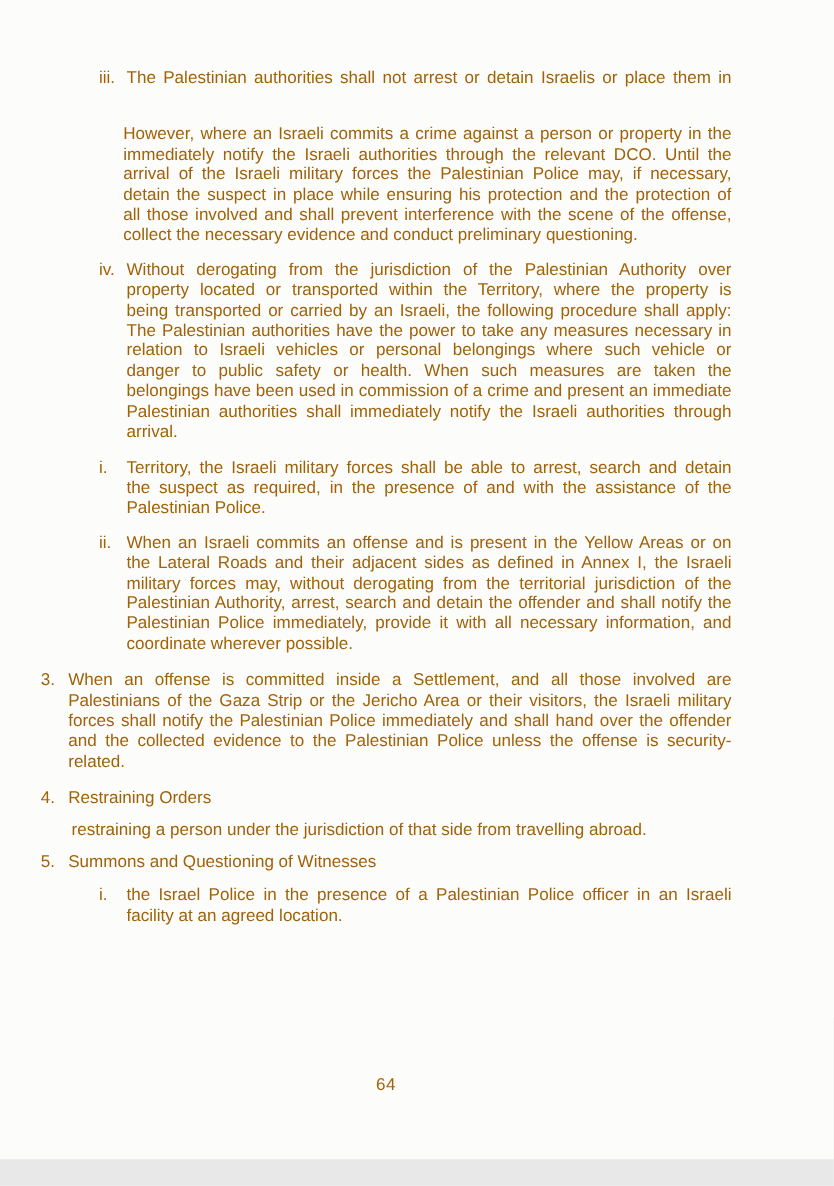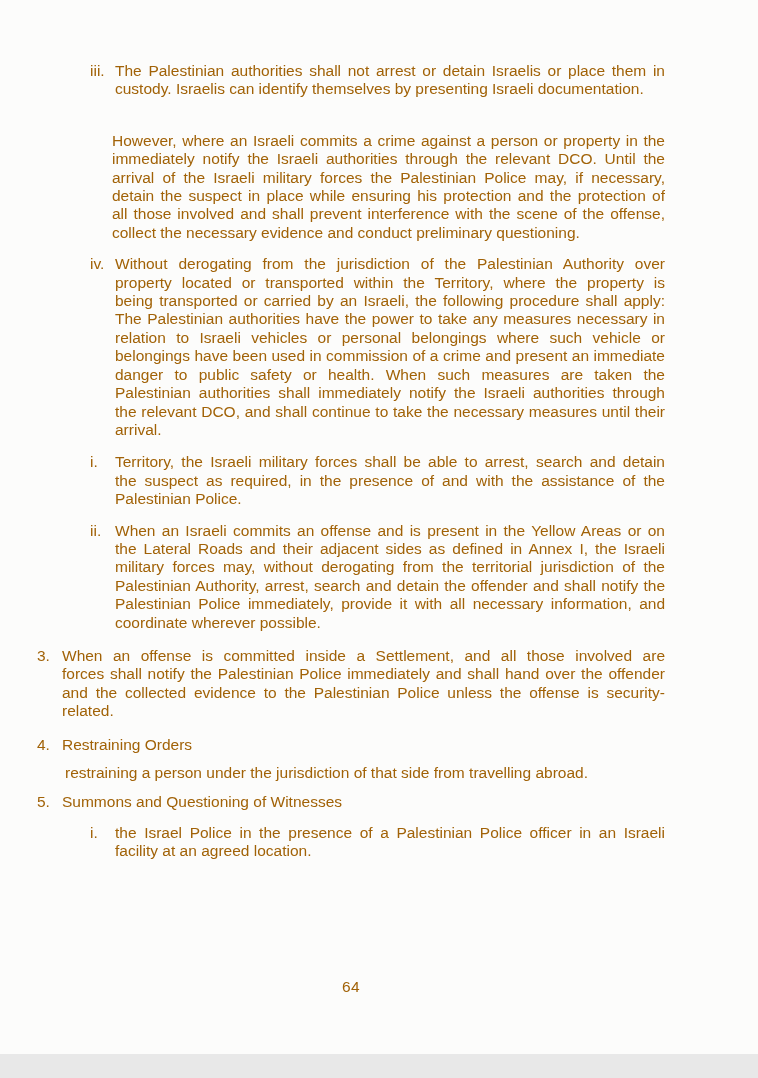--- a/index.html
+++ b/index.html
@@ -62,61 +62,60 @@
   }
 </style>
 </head>
 <body>
 
 <div class="page" data-name="scanned-document-page">
   <div class="content" data-name="document-body">
       <div class="block roman" data-name="item-iii">
         <span class="label" data-name="item-iii-label">iii.</span>
         <div class="line j" data-name="text-line">The Palestinian authorities shall not arrest or detain Israelis or place them in</div>
-        <div class="line last" data-name="text-line">custody. Israelis can identify themselves by presenting Israeli documentation.</div>
       </div>
       <div class="block cont" data-name="para-however">
         <div class="line j" data-name="text-line">However, where an Israeli commits a crime against a person or property in the</div>
         <div class="line j" data-name="text-line">immediately notify the Israeli authorities through the relevant DCO. Until the</div>
         <div class="line j" data-name="text-line">arrival of the Israeli military forces the Palestinian Police may, if necessary,</div>
         <div class="line j" data-name="text-line">detain the suspect in place while ensuring his protection and the protection of</div>
         <div class="line j" data-name="text-line">all those involved and shall prevent interference with the scene of the offense,</div>
         <div class="line last" data-name="text-line">collect the necessary evidence and conduct preliminary questioning.</div>
       </div>
       <div class="block roman" data-name="item-iv">
         <span class="label" data-name="item-iv-label">iv.</span>
         <div class="line j" data-name="text-line">Without derogating from the jurisdiction of the Palestinian Authority over</div>
         <div class="line j" data-name="text-line">property located or transported within the Territory, where the property is</div>
         <div class="line j" data-name="text-line">being transported or carried by an Israeli, the following procedure shall apply:</div>
         <div class="line j" data-name="text-line">The Palestinian authorities have the power to take any measures necessary in</div>
         <div class="line j" data-name="text-line">relation to Israeli vehicles or personal belongings where such vehicle or</div>
+        <div class="line j" data-name="text-line">danger to public safety or health.  When such measures are taken the</div>
         <div class="line j" data-name="text-line">belongings have been used in commission of a crime and present an immediate</div>
-        <div class="line j" data-name="text-line">danger to public safety or health.  When such measures are taken the</div>
         <div class="line j" data-name="text-line">Palestinian authorities shall immediately notify the Israeli authorities through</div>
-        <div class="line j" data-name="text-line">the relevant DCO, and shall continue to take the necessary measures until their</div>
         <div class="line last" data-name="text-line">arrival.</div>
       </div>
       <div class="block roman" data-name="item-i">
         <span class="label" data-name="item-i-label">i.</span>
         <div class="line j" data-name="text-line">Territory, the Israeli military forces shall be able to arrest, search and detain</div>
         <div class="line j" data-name="text-line">the suspect as required, in the presence of and with the assistance of the</div>
         <div class="line last" data-name="text-line">Palestinian Police.</div>
       </div>
       <div class="block roman" data-name="item-ii">
         <span class="label" data-name="item-ii-label">ii.</span>
         <div class="line j" data-name="text-line">When an Israeli commits an offense and is present in the Yellow Areas or on</div>
         <div class="line j" data-name="text-line">the Lateral Roads and their adjacent sides as defined in Annex I, the Israeli</div>
         <div class="line j" data-name="text-line">military forces may, without derogating from the territorial jurisdiction of the</div>
         <div class="line j" data-name="text-line">Palestinian Authority, arrest, search and detain the offender and shall notify the</div>
         <div class="line j" data-name="text-line">Palestinian Police immediately, provide it with all necessary information, and</div>
         <div class="line last" data-name="text-line">coordinate wherever possible.</div>
       </div>
       <div class="block arabic" data-name="item-3">
         <span class="label" data-name="item-3-label">3.</span>
         <div class="line j" data-name="text-line">When an offense is committed inside a Settlement, and all those involved are</div>
+        <div class="line j" data-name="text-line">Palestinians of the Gaza Strip or the Jericho Area or their visitors, the Israeli military</div>
         <div class="line j" data-name="text-line">forces shall notify the Palestinian Police immediately and shall hand over the offender</div>
         <div class="line j" data-name="text-line">and the collected evidence to the Palestinian Police unless the offense is security-</div>
         <div class="line last" data-name="text-line">related.</div>
       </div>
       <div class="block arabic" data-name="item-4">
         <span class="label" data-name="item-4-label">4.</span>
         <div class="line last" data-name="text-line">Restraining Orders</div>
       </div>
       <div class="block arabic-cont" data-name="para-4">
         <div class="line last" data-name="text-line">restraining a person under the jurisdiction of that side from travelling abroad.</div>

